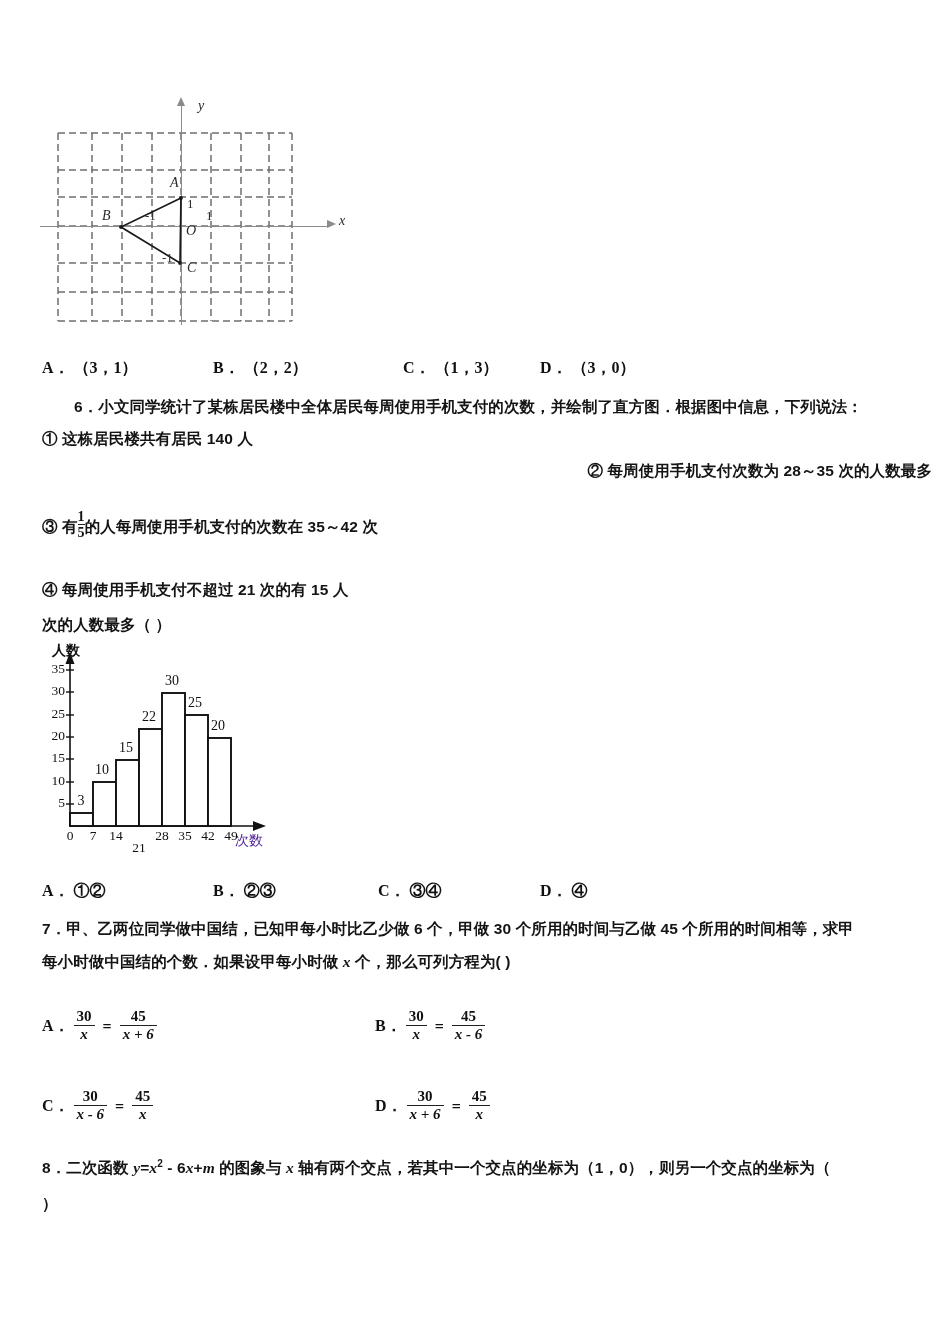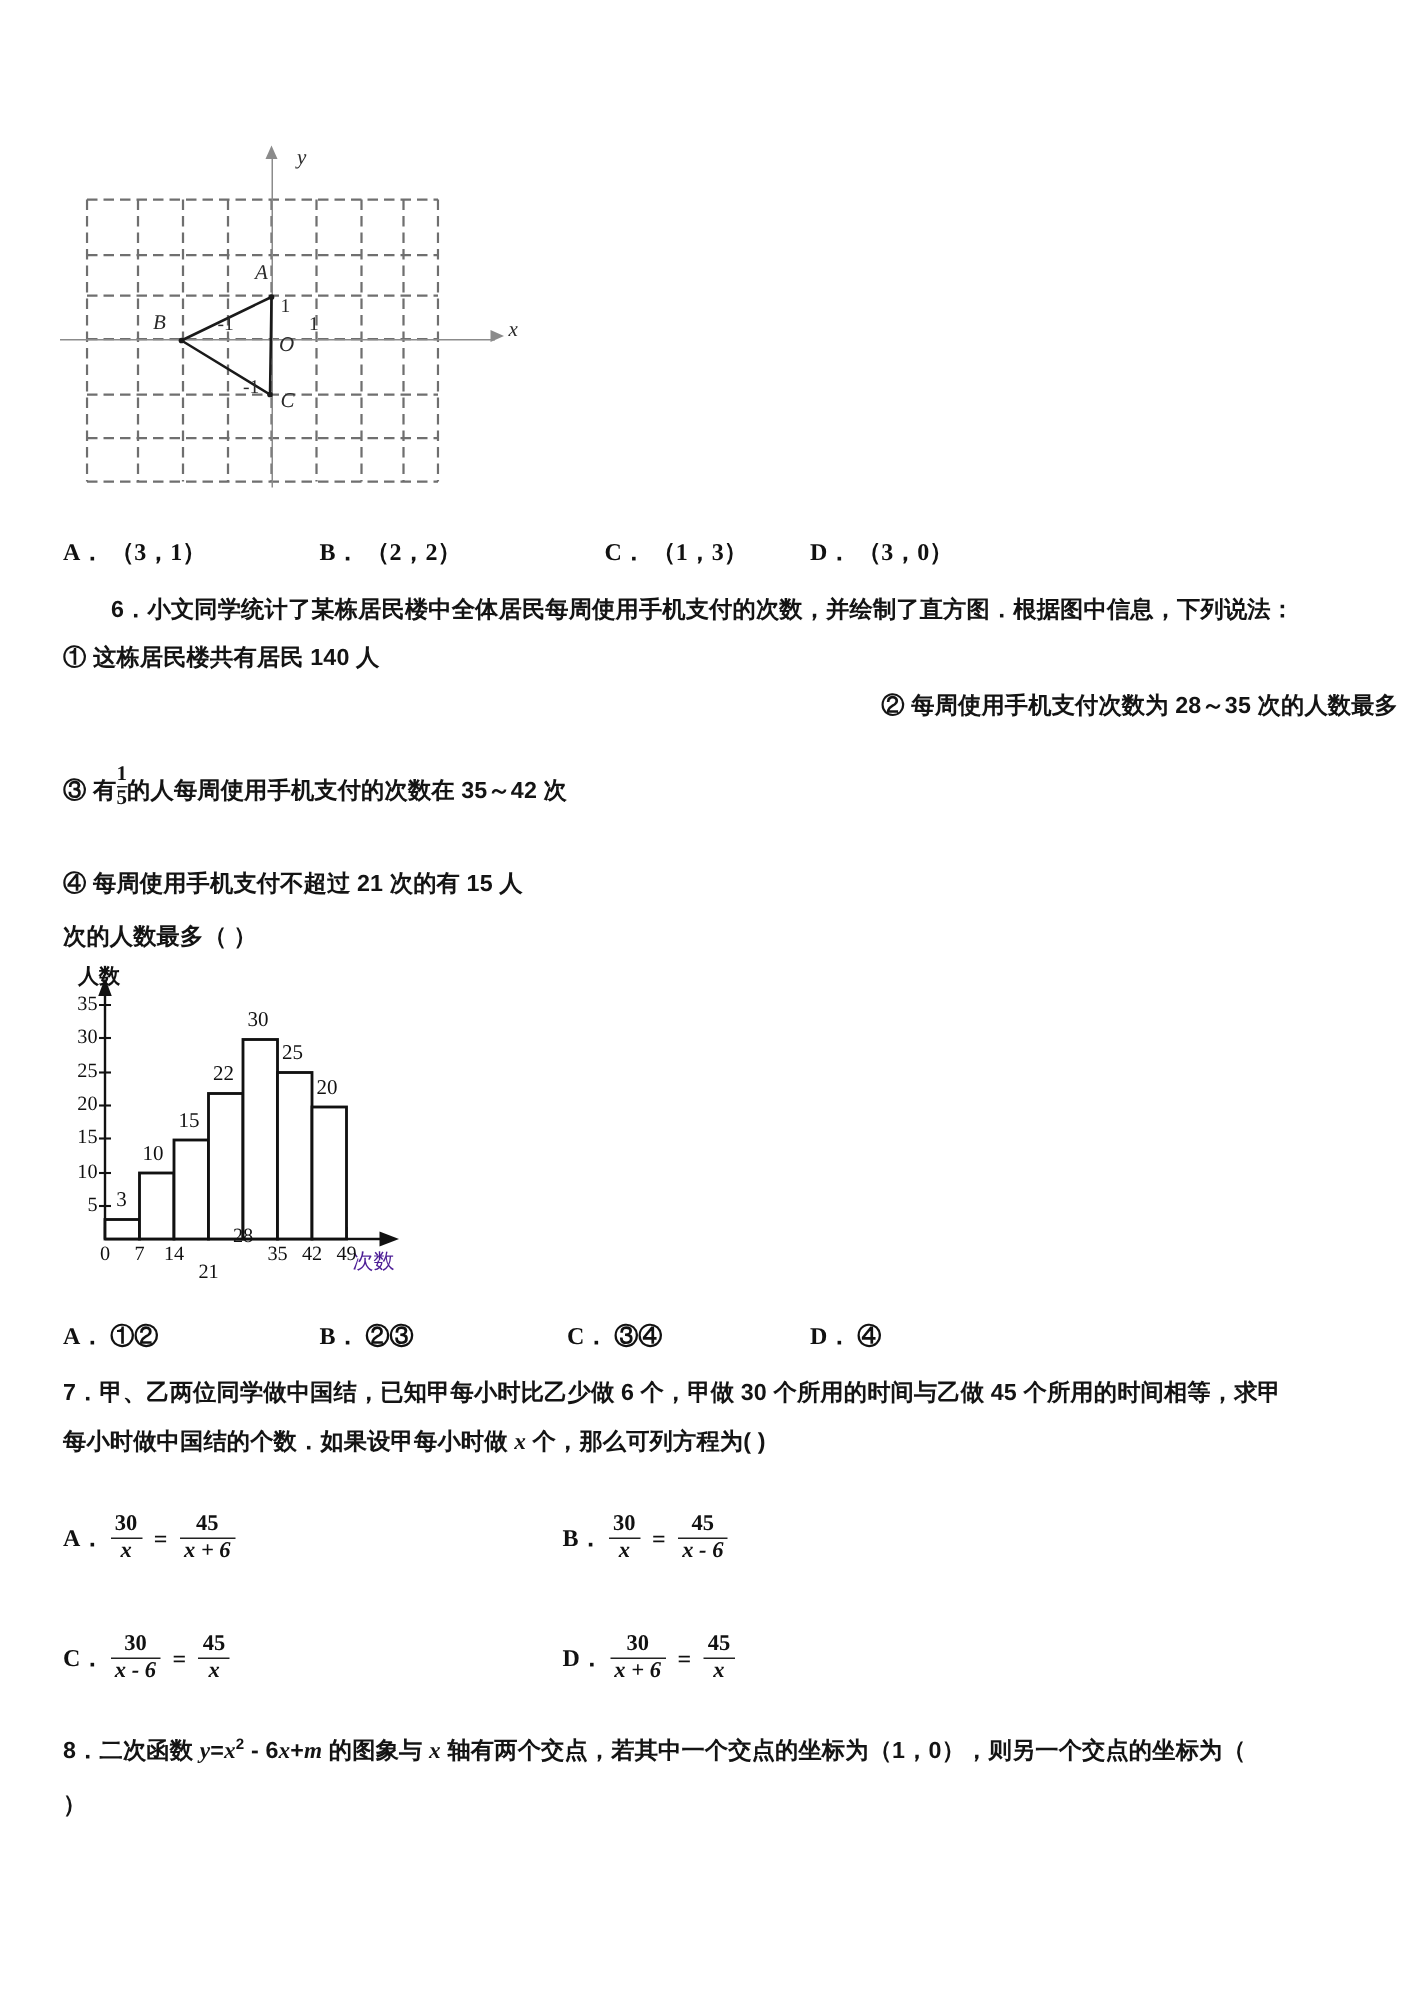--- a/index.html
+++ b/index.html
@@ -323,21 +323,21 @@
     <span class="ytick" style="left:3px;  top:88px;">20</span>
     <span class="ytick" style="left:3px;  top:110px;">15</span>
     <span class="ytick" style="left:3px;  top:133px;">10</span>
     <span class="ytick" style="left:3px;  top:155px;">5</span>
 
     
     <span class="xtick" style="left:17px;  top:188px;">0</span>
     <span class="xtick" style="left:40px;  top:188px;">7</span>
     <span class="xtick" style="left:63px;  top:188px;">14</span>
     <span class="xtick" style="left:86px;  top:200px;">21</span>
-    <span class="xtick" style="left:109px; top:176px;">28</span>
+    <span class="xtick" style="left:109px; top:188px;">28</span>
     <span class="xtick" style="left:132px; top:188px;">35</span>
     <span class="xtick" style="left:155px; top:188px;">42</span>
     <span class="xtick" style="left:178px; top:188px;">49</span>
 
     
     <span class="barval" style="left:27px;  top:153px;">3</span>
     <span class="barval" style="left:48px;  top:122px;">10</span>
     <span class="barval" style="left:72px;  top:100px;">15</span>
     <span class="barval" style="left:95px;  top:69px;">22</span>
     <span class="barval" style="left:118px; top:33px;">30</span>

